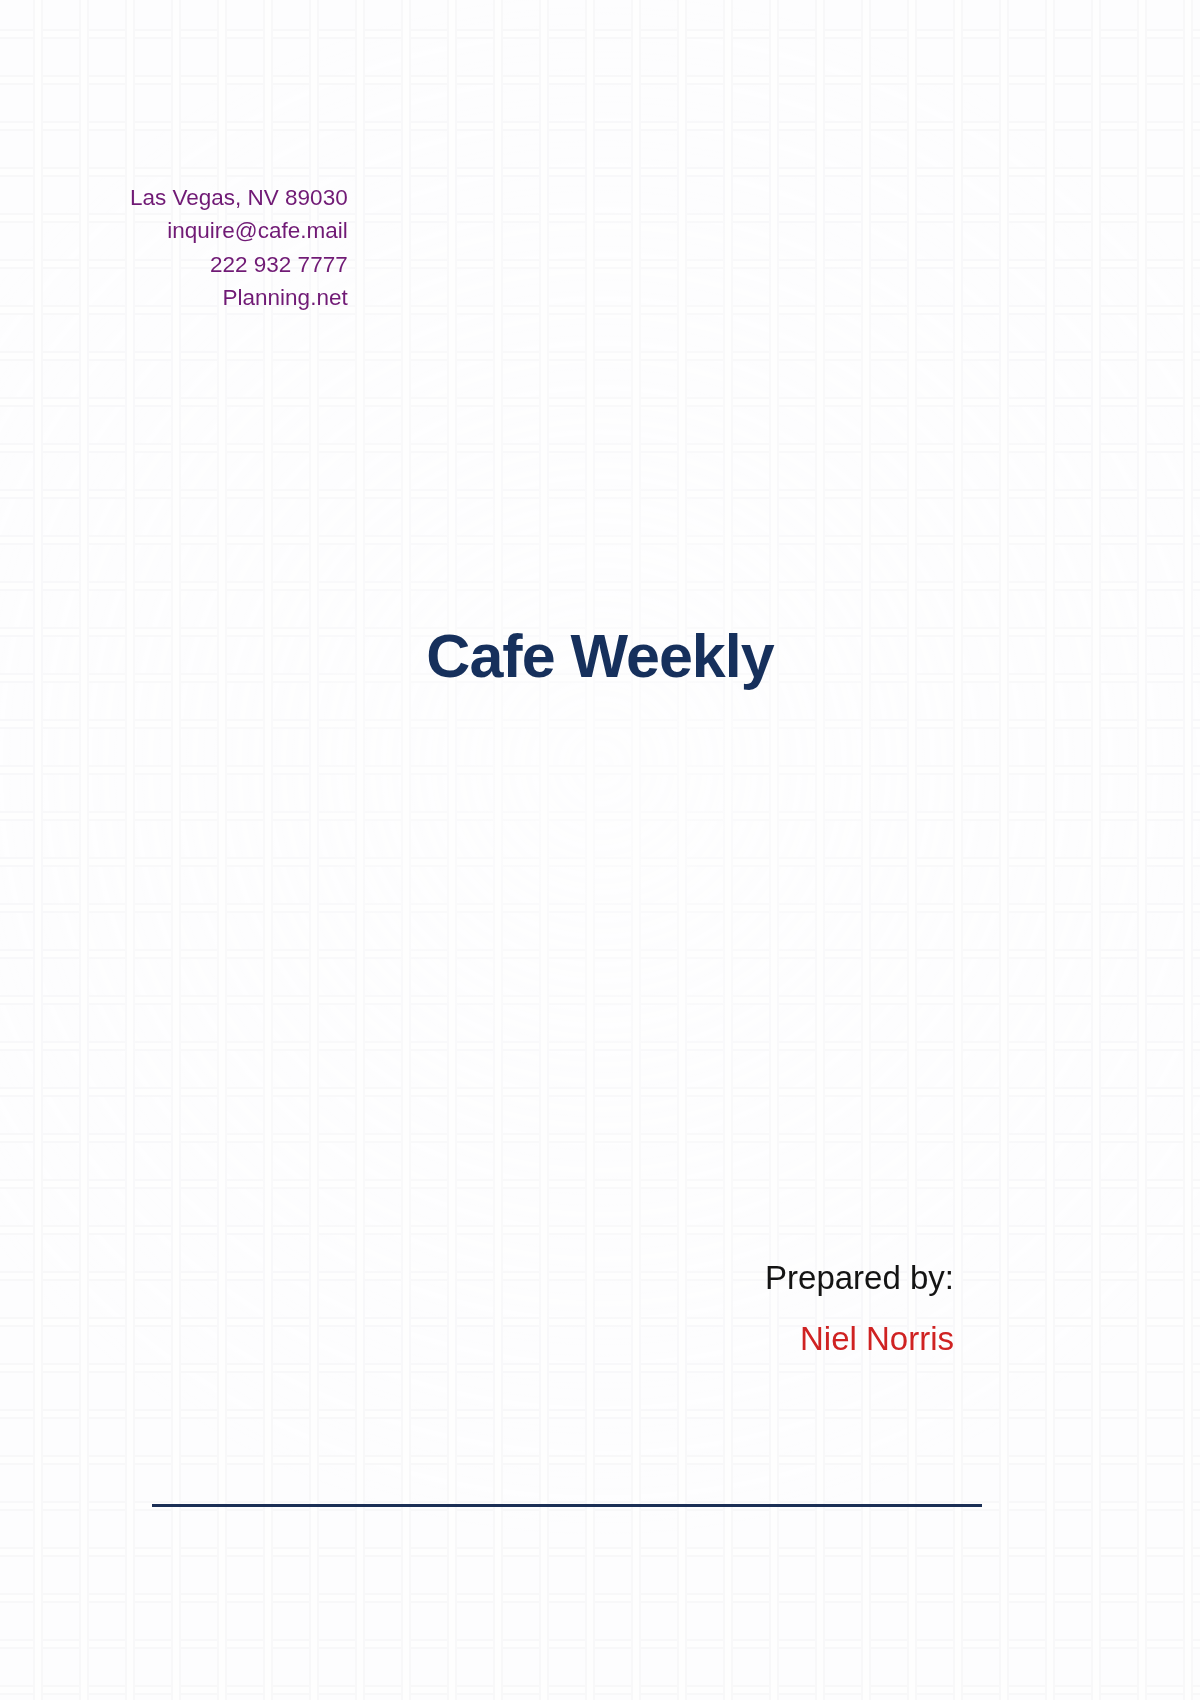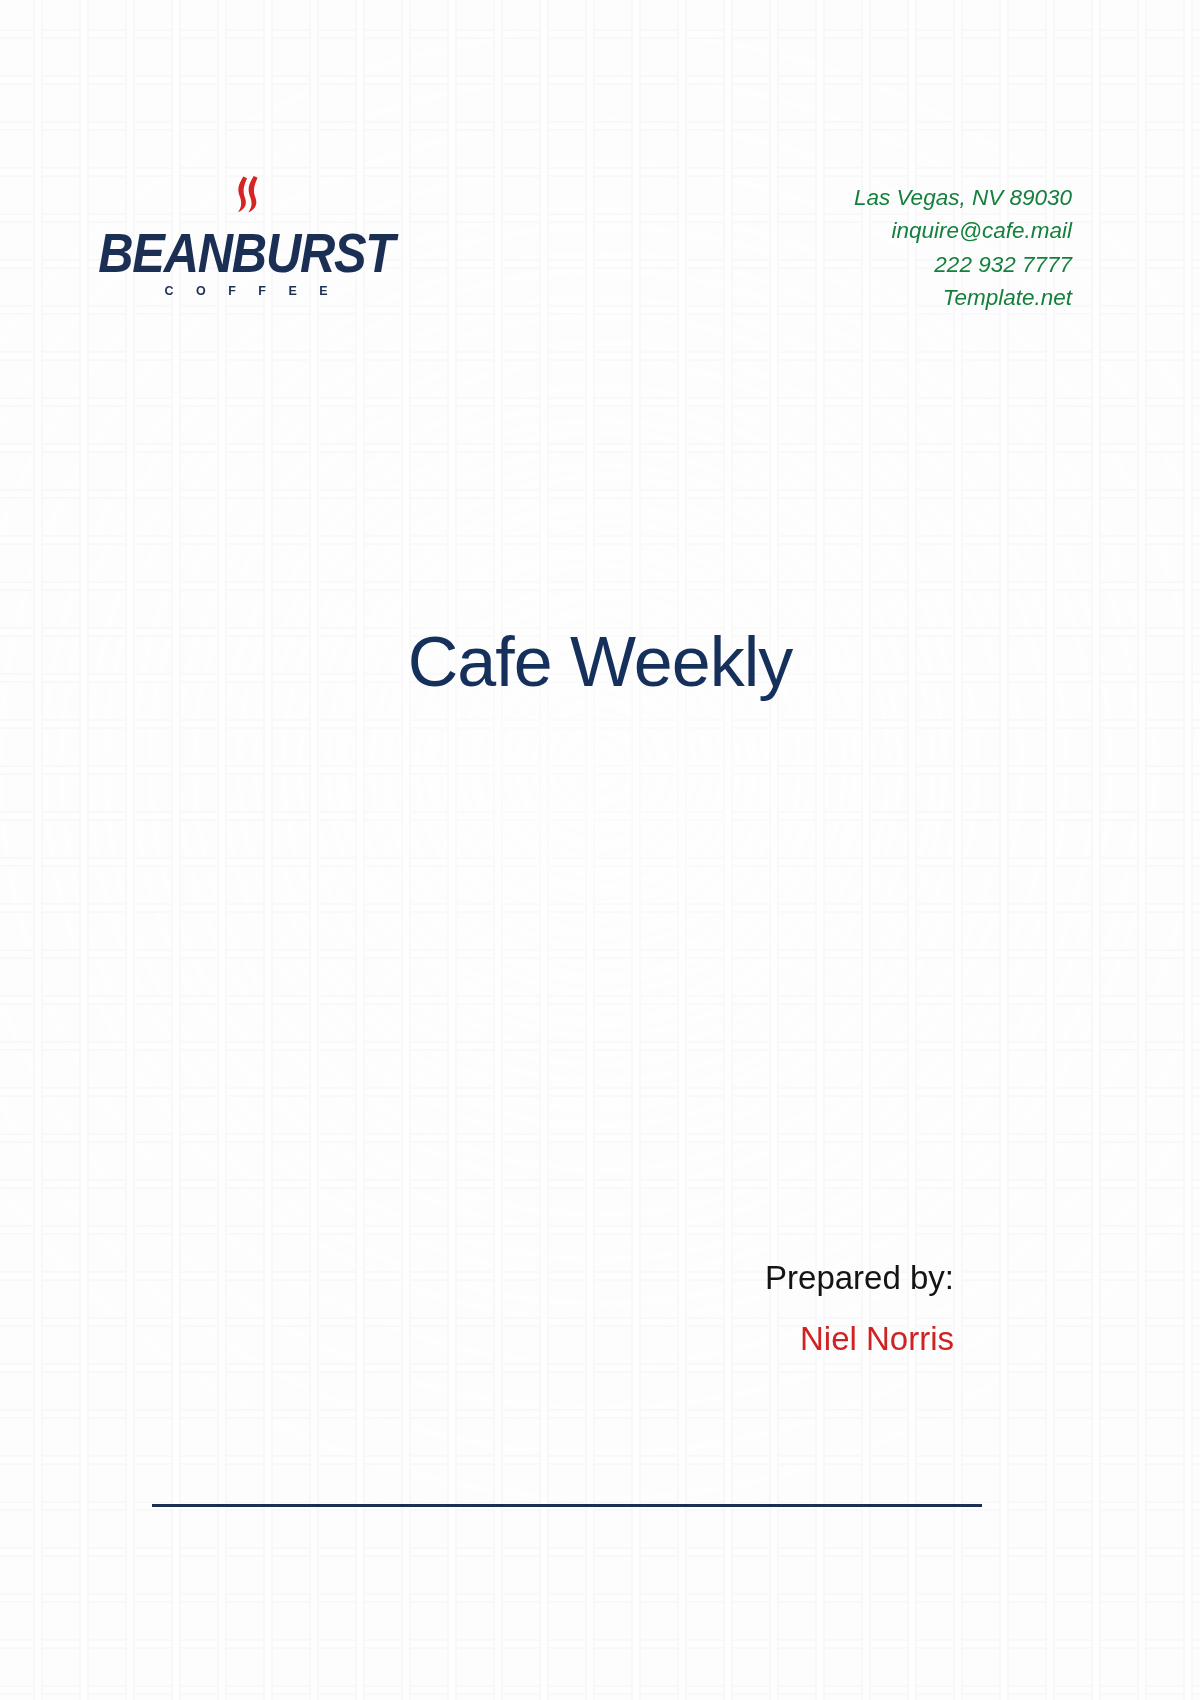--- a/index.html
+++ b/index.html
@@ -97,38 +97,37 @@
     font-weight: 700;
     letter-spacing: 9.5px;
     color: #1b2f55;
     text-indent: 9.5px;
     line-height: 1;
   }
 
   
   .contact {
     text-align: right;
-    color: #15803d;
+    color: #701a75;
     font-size: 22.5px;
     line-height: 1.48;
     padding-top: 6px;
-    font-style: italic;
   }
   .contact div { white-space: nowrap; }
 
   
   .title {
     position: absolute;
     top: 618px;
     left: 150px;
     width: 900px;
     text-align: center;
     color: #16305c;
-    font-size: 70px;
-    font-weight: 400;
+    font-size: 61px;
+    font-weight: 700;
     line-height: 1.26;
     letter-spacing: -1px;
   }
 
   
   .prepared {
     position: absolute;
     top: 1253px;
     left: 0;
     width: 1176px;
@@ -163,34 +162,26 @@
 <body>
 
 <div class="page">
 
   <div class="grid-bg"></div>
 
   <div class="content">
 
     <div class="header">
 
-      <div class="logo-block">
-        <svg class="logo-mark" viewBox="0 0 60 60" aria-hidden="true">
-          <path d="M26.5 2 C21 11, 19.5 16, 20.2 22 C20.8 27.5, 24.5 31.5, 23.6 39 C23.2 42.6, 21.6 45.5, 19.6 48.5 C24 47.2, 28.4 43.4, 29.6 38.2 C30.9 32.5, 27.6 28.6, 27.0 23.2 C26.4 17.8, 27.9 11.4, 31.4 4.2 Z" fill="#d72323"></path>
-          <path d="M40.0 1.2 C34.4 10.6, 32.9 15.8, 33.6 21.8 C34.2 27.4, 38.0 31.4, 37.1 39.0 C36.7 42.6, 35.1 45.6, 33.0 48.6 C37.5 47.3, 42.0 43.4, 43.2 38.1 C44.5 32.3, 41.1 28.4, 40.5 22.9 C39.9 17.4, 41.5 10.9, 45.1 3.5 Z" fill="#d72323"></path>
-        </svg>
-        <div class="logo-word">BEANBURST</div>
-        <div class="logo-sub">C O F F E E</div>
-      </div>
 
       <div class="contact">
         <div>Las Vegas, NV 89030</div>
         <div>inquire@cafe.mail</div>
         <div>222 932 7777</div>
-        <div>Template.net</div>
+        <div>Planning.net</div>
       </div>
 
     </div>
 
     <div class="title">
       <div>Cafe Weekly</div>
     </div>
 
     <div class="prepared">
       <div class="prepared-label">Prepared by:</div>

